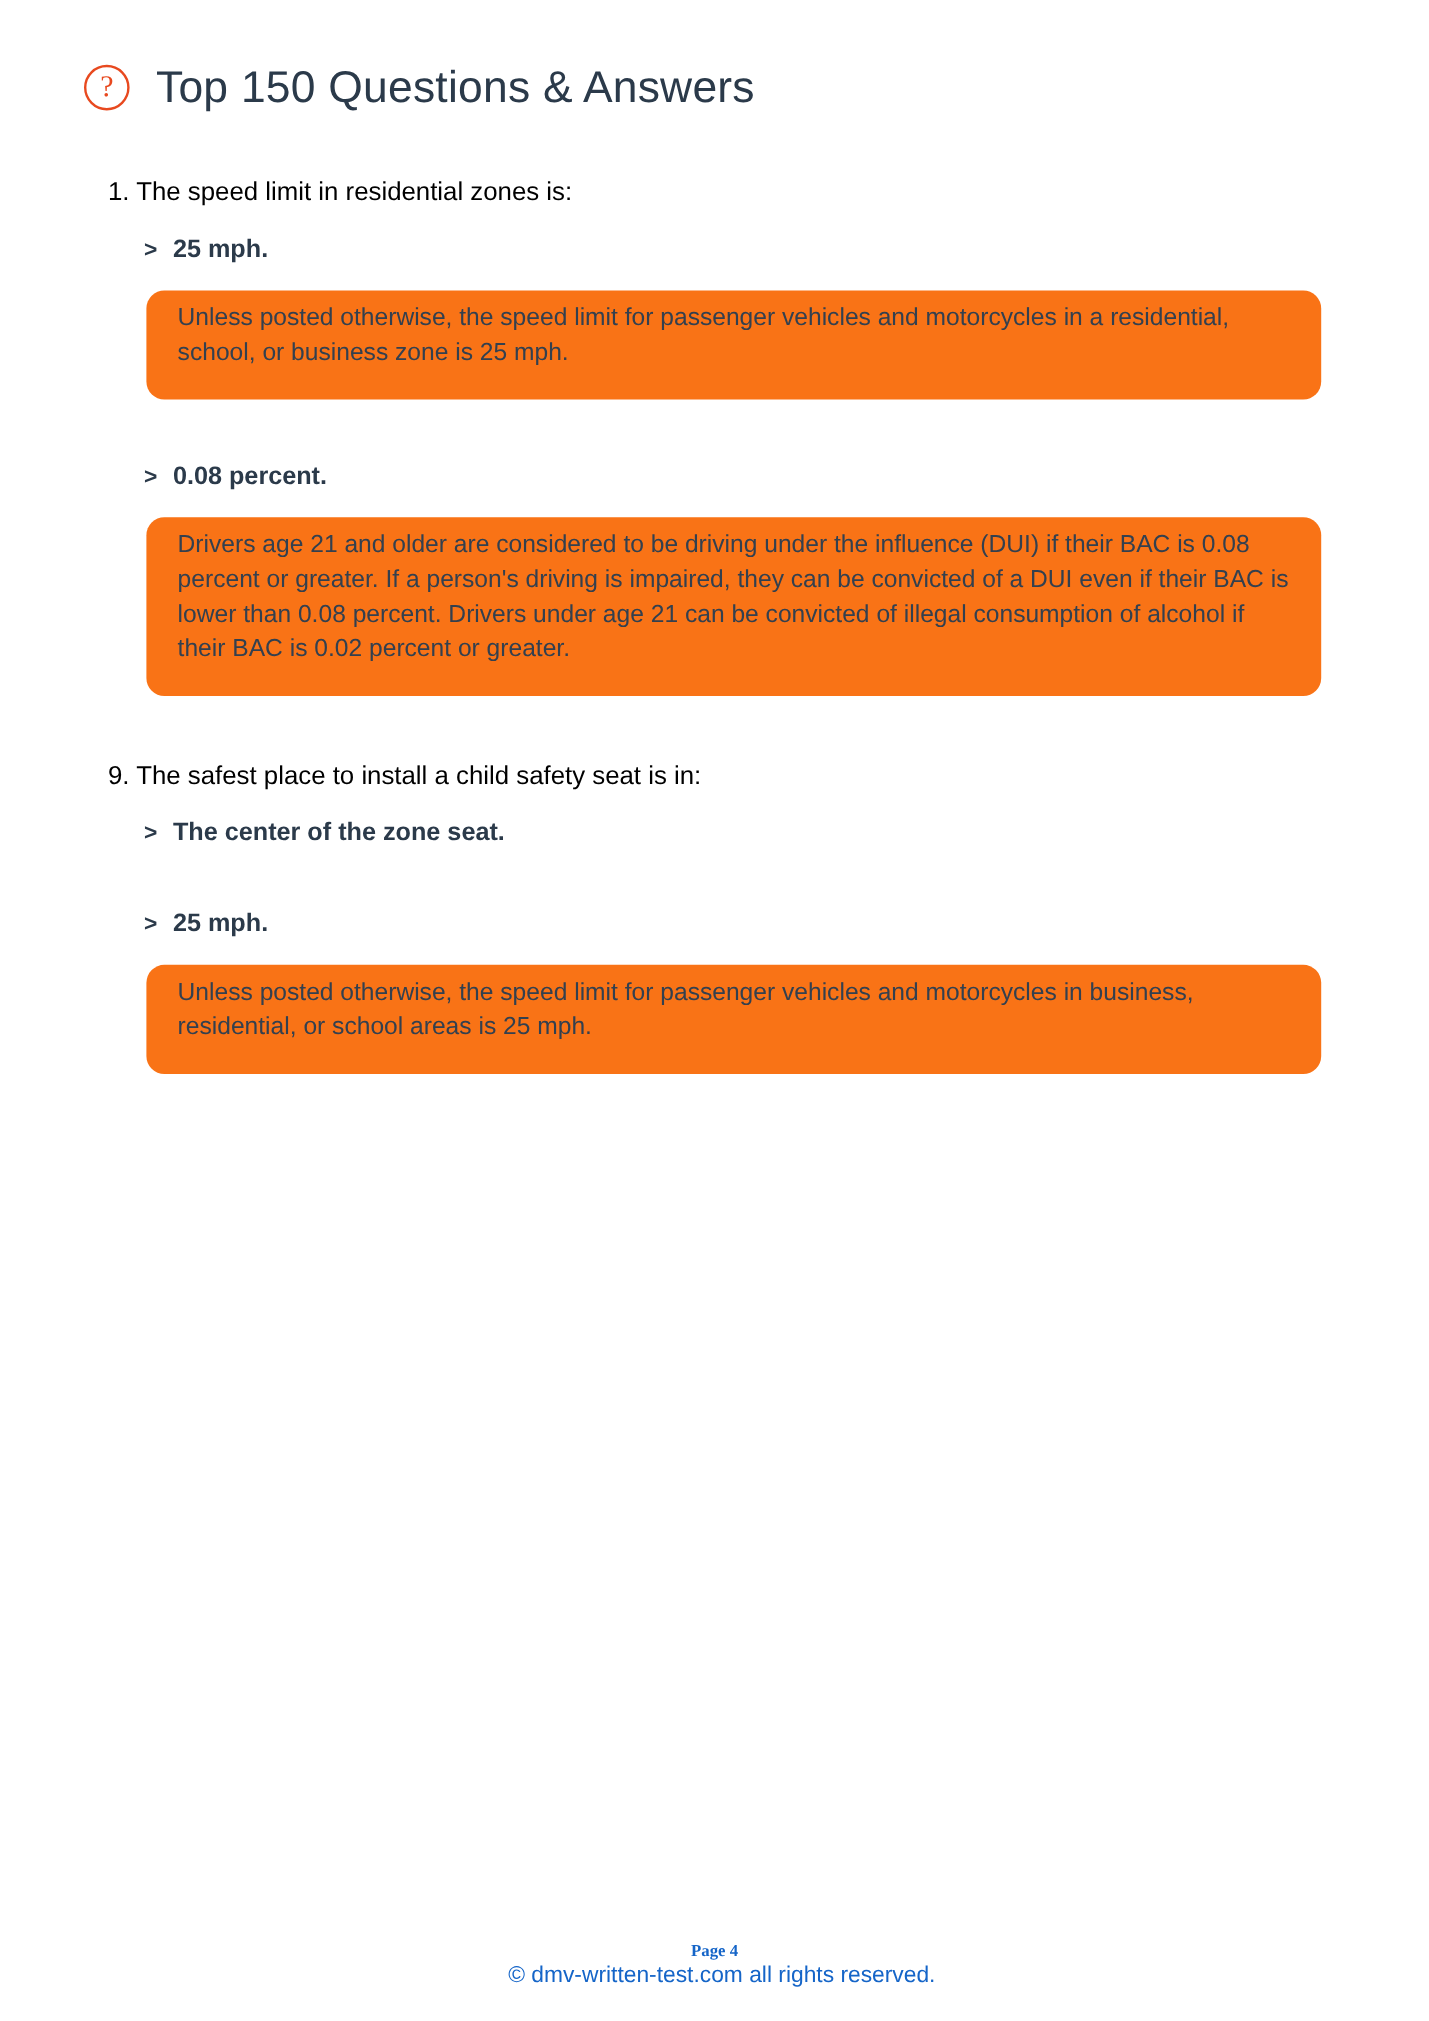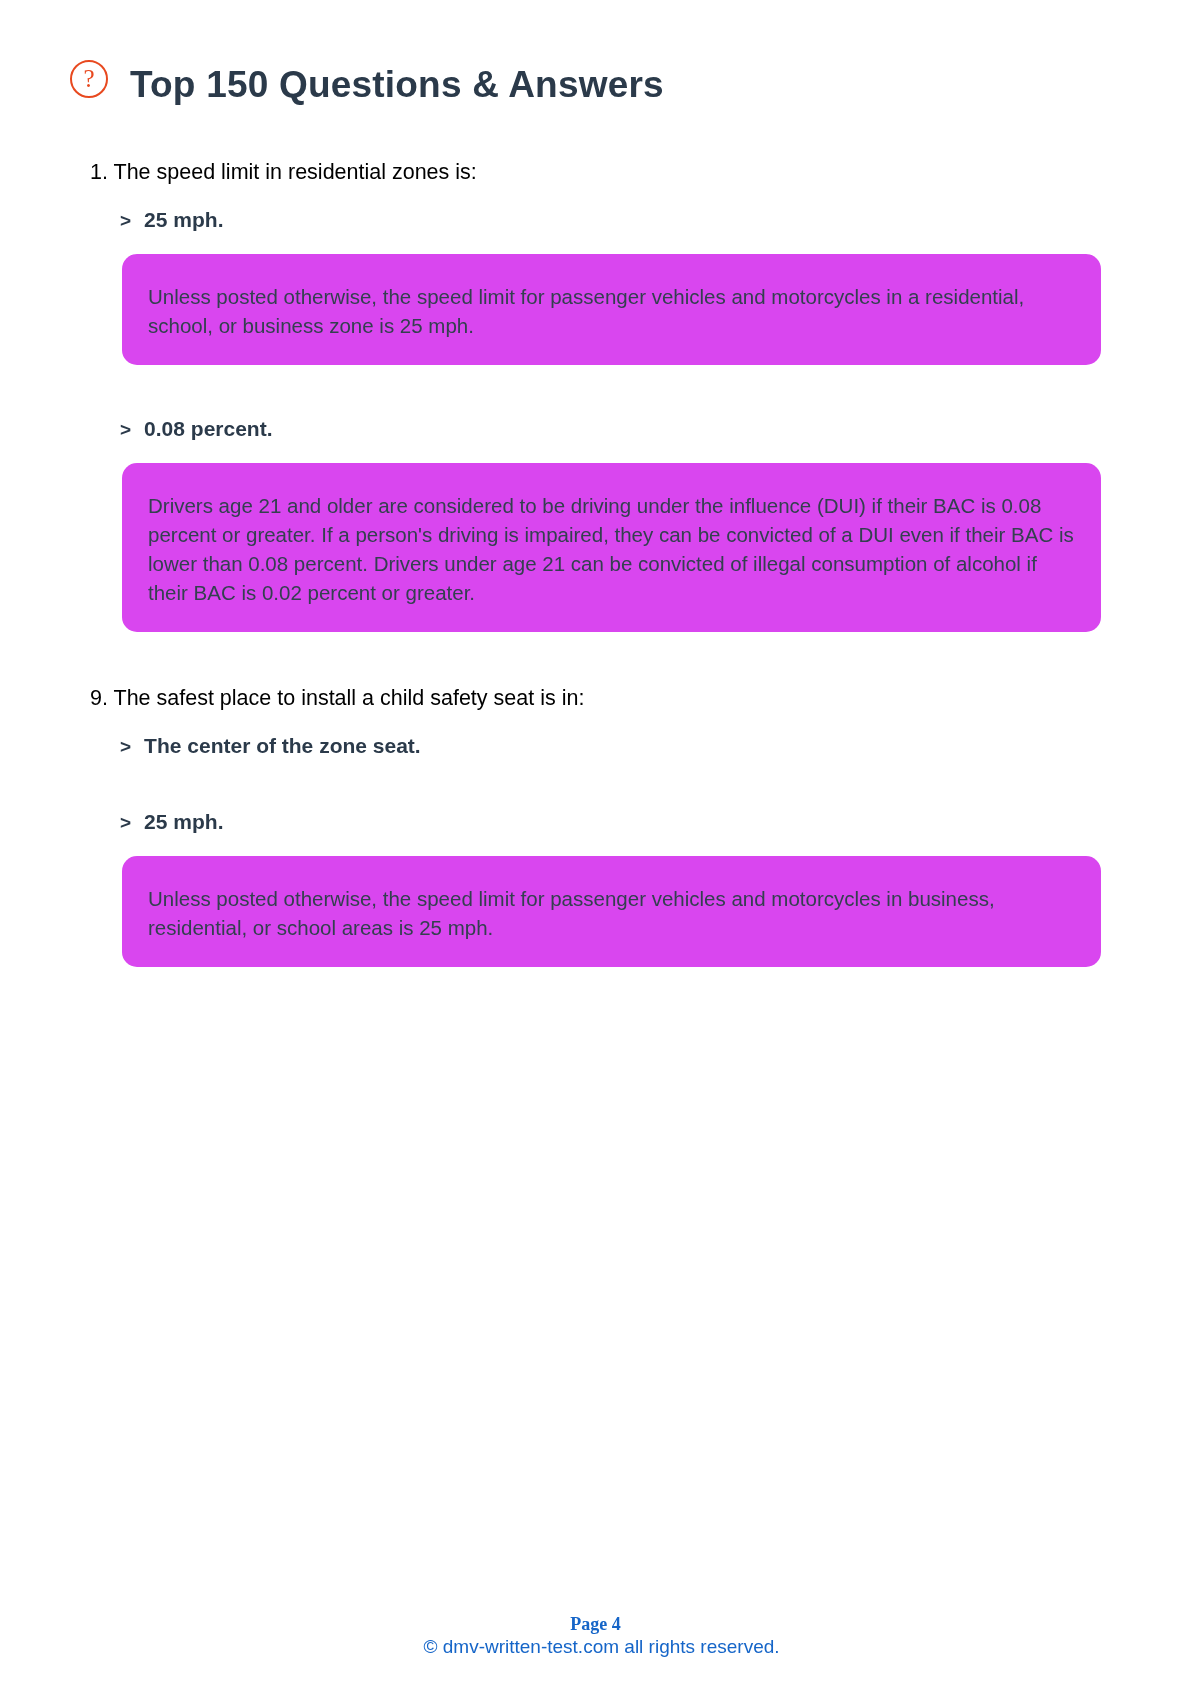--- a/index.html
+++ b/index.html
@@ -42,25 +42,24 @@
     justify-content: center;
     color: #e8491f;
     font-size: 25px;
     line-height: 1;
     font-family: "Liberation Serif", serif;
     padding-bottom: 2px;
     box-sizing: border-box;
   }
   .page-title {
     font-size: 37px;
-    font-weight: bold;
+    font-weight: normal;
     letter-spacing: 0.2px;
     color: #2b3a4a;
     white-space: nowrap;
-    margin-top: 12px;
   }
 
   
   .content {
     padding: 0 70px 0 70px;
     margin-top: 52px;
   }
 
   .qa-block {
     margin-bottom: 52px;
@@ -84,41 +83,41 @@
     color: #2b3a4a;
   }
   .answer .caret {
     font-weight: bold;
     font-size: 19px;
   }
 
   .explanation {
     margin: 22px 0 0 52px;
     margin-right: 20px;
-    background: #d946ef;
+    background: #f97316;
     border-radius: 15px;
-    padding: 28px 26px 25px 26px;
+    padding: 8px 26px 25px 26px;
     font-size: 20.5px;
     line-height: 1.42;
     color: #33404f;
     box-sizing: border-box;
   }
 
   
   .footer {
     position: absolute;
     left: 0;
     right: 0;
     bottom: 24px;
     text-align: center;
   }
   .footer .page-num {
     font-family: "Liberation Serif", serif;
     font-weight: bold;
-    font-size: 18px;
+    font-size: 14px;
     color: #1565c8;
     line-height: 1.25;
   }
   .footer .copyright {
     font-family: "Liberation Sans", sans-serif;
     font-size: 19px;
     color: #1565c8;
     line-height: 1.3;
     padding-left: 12px;
   }

